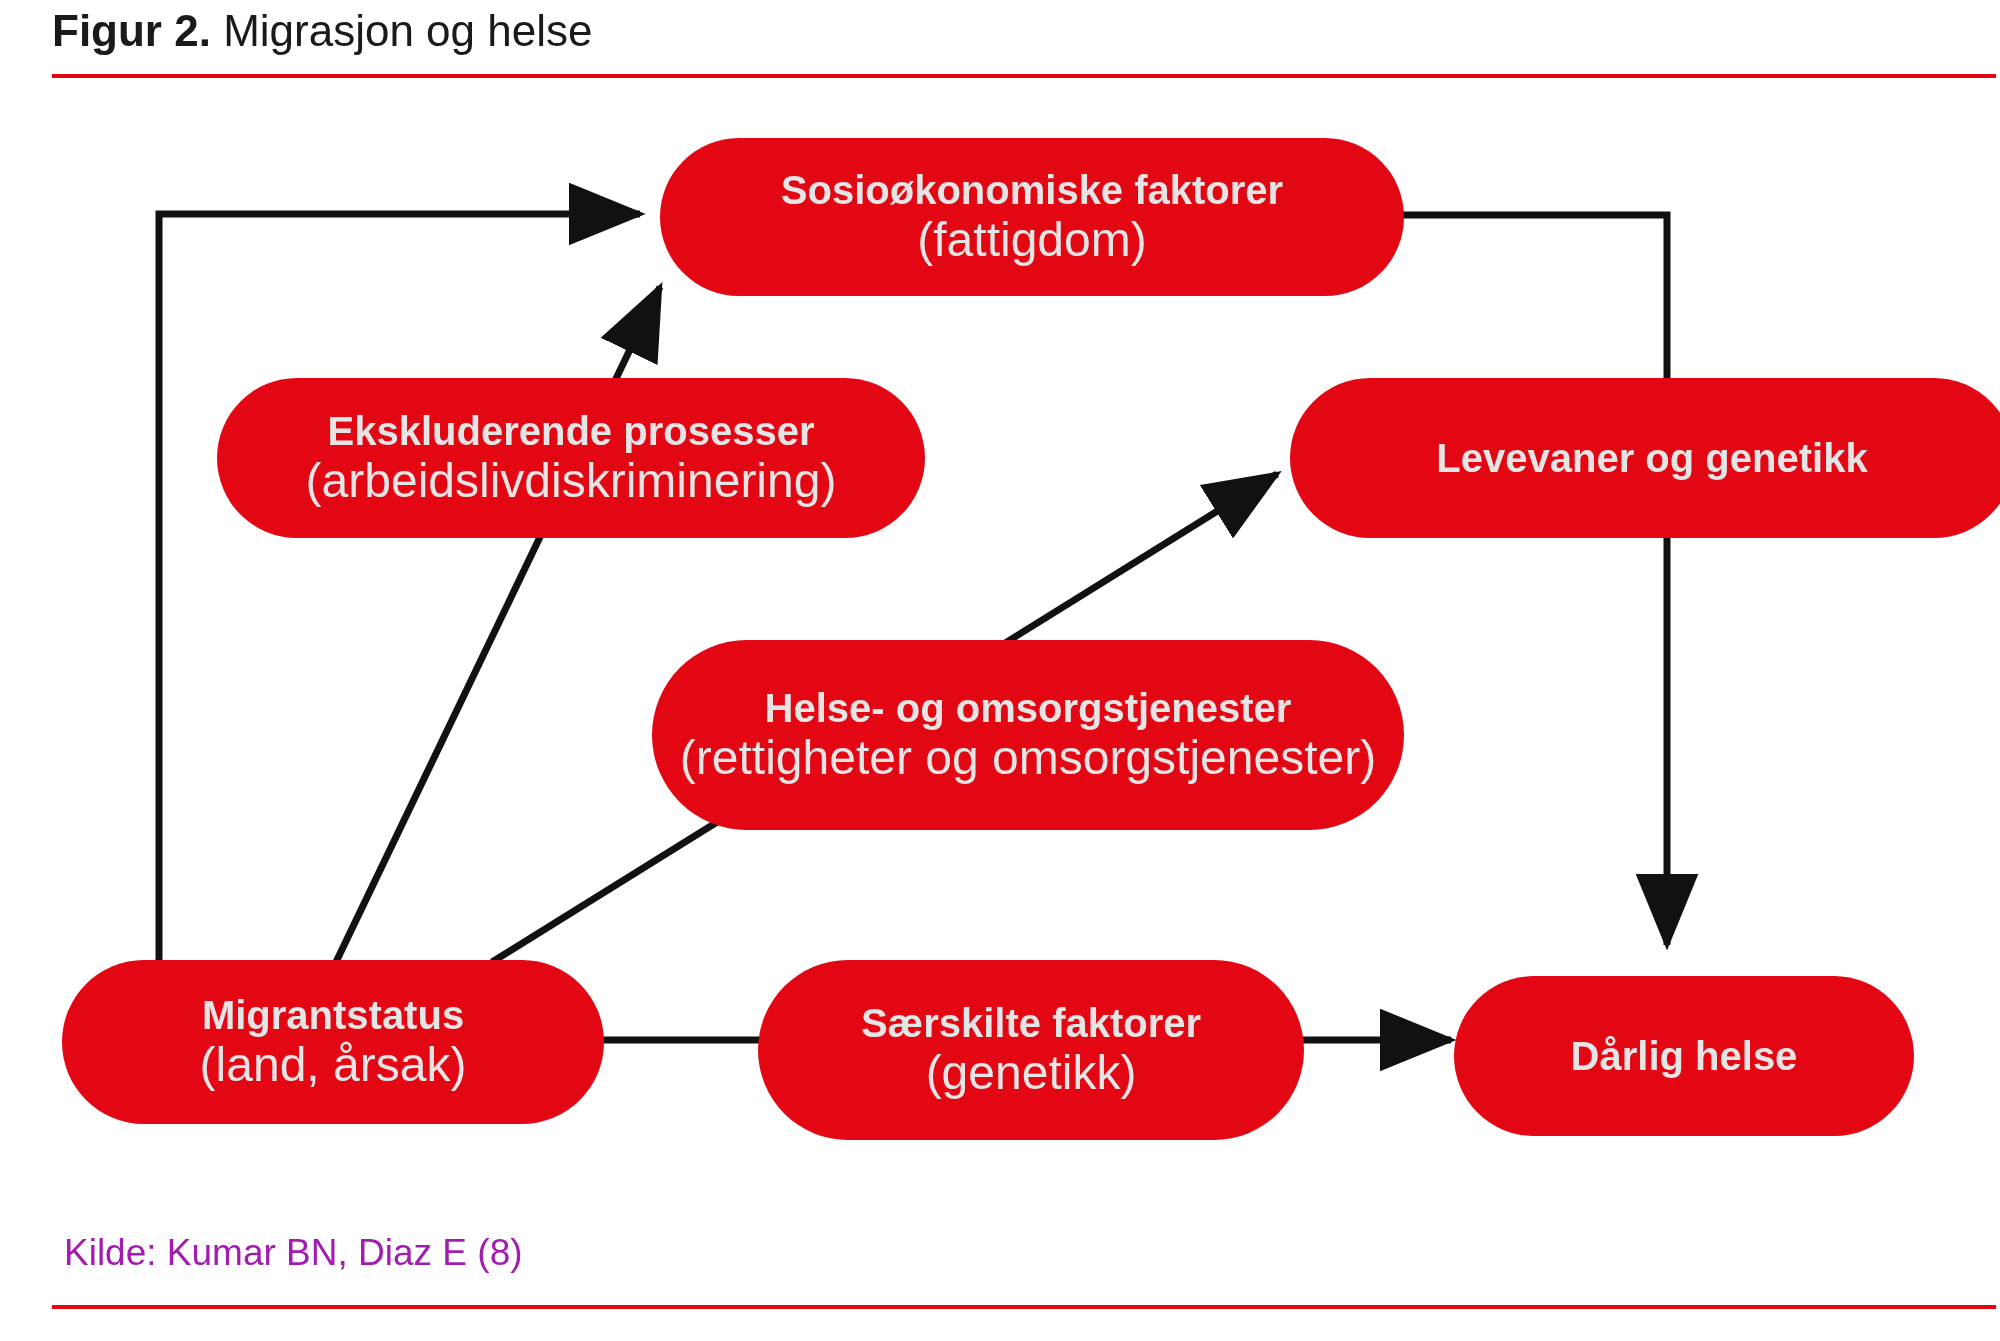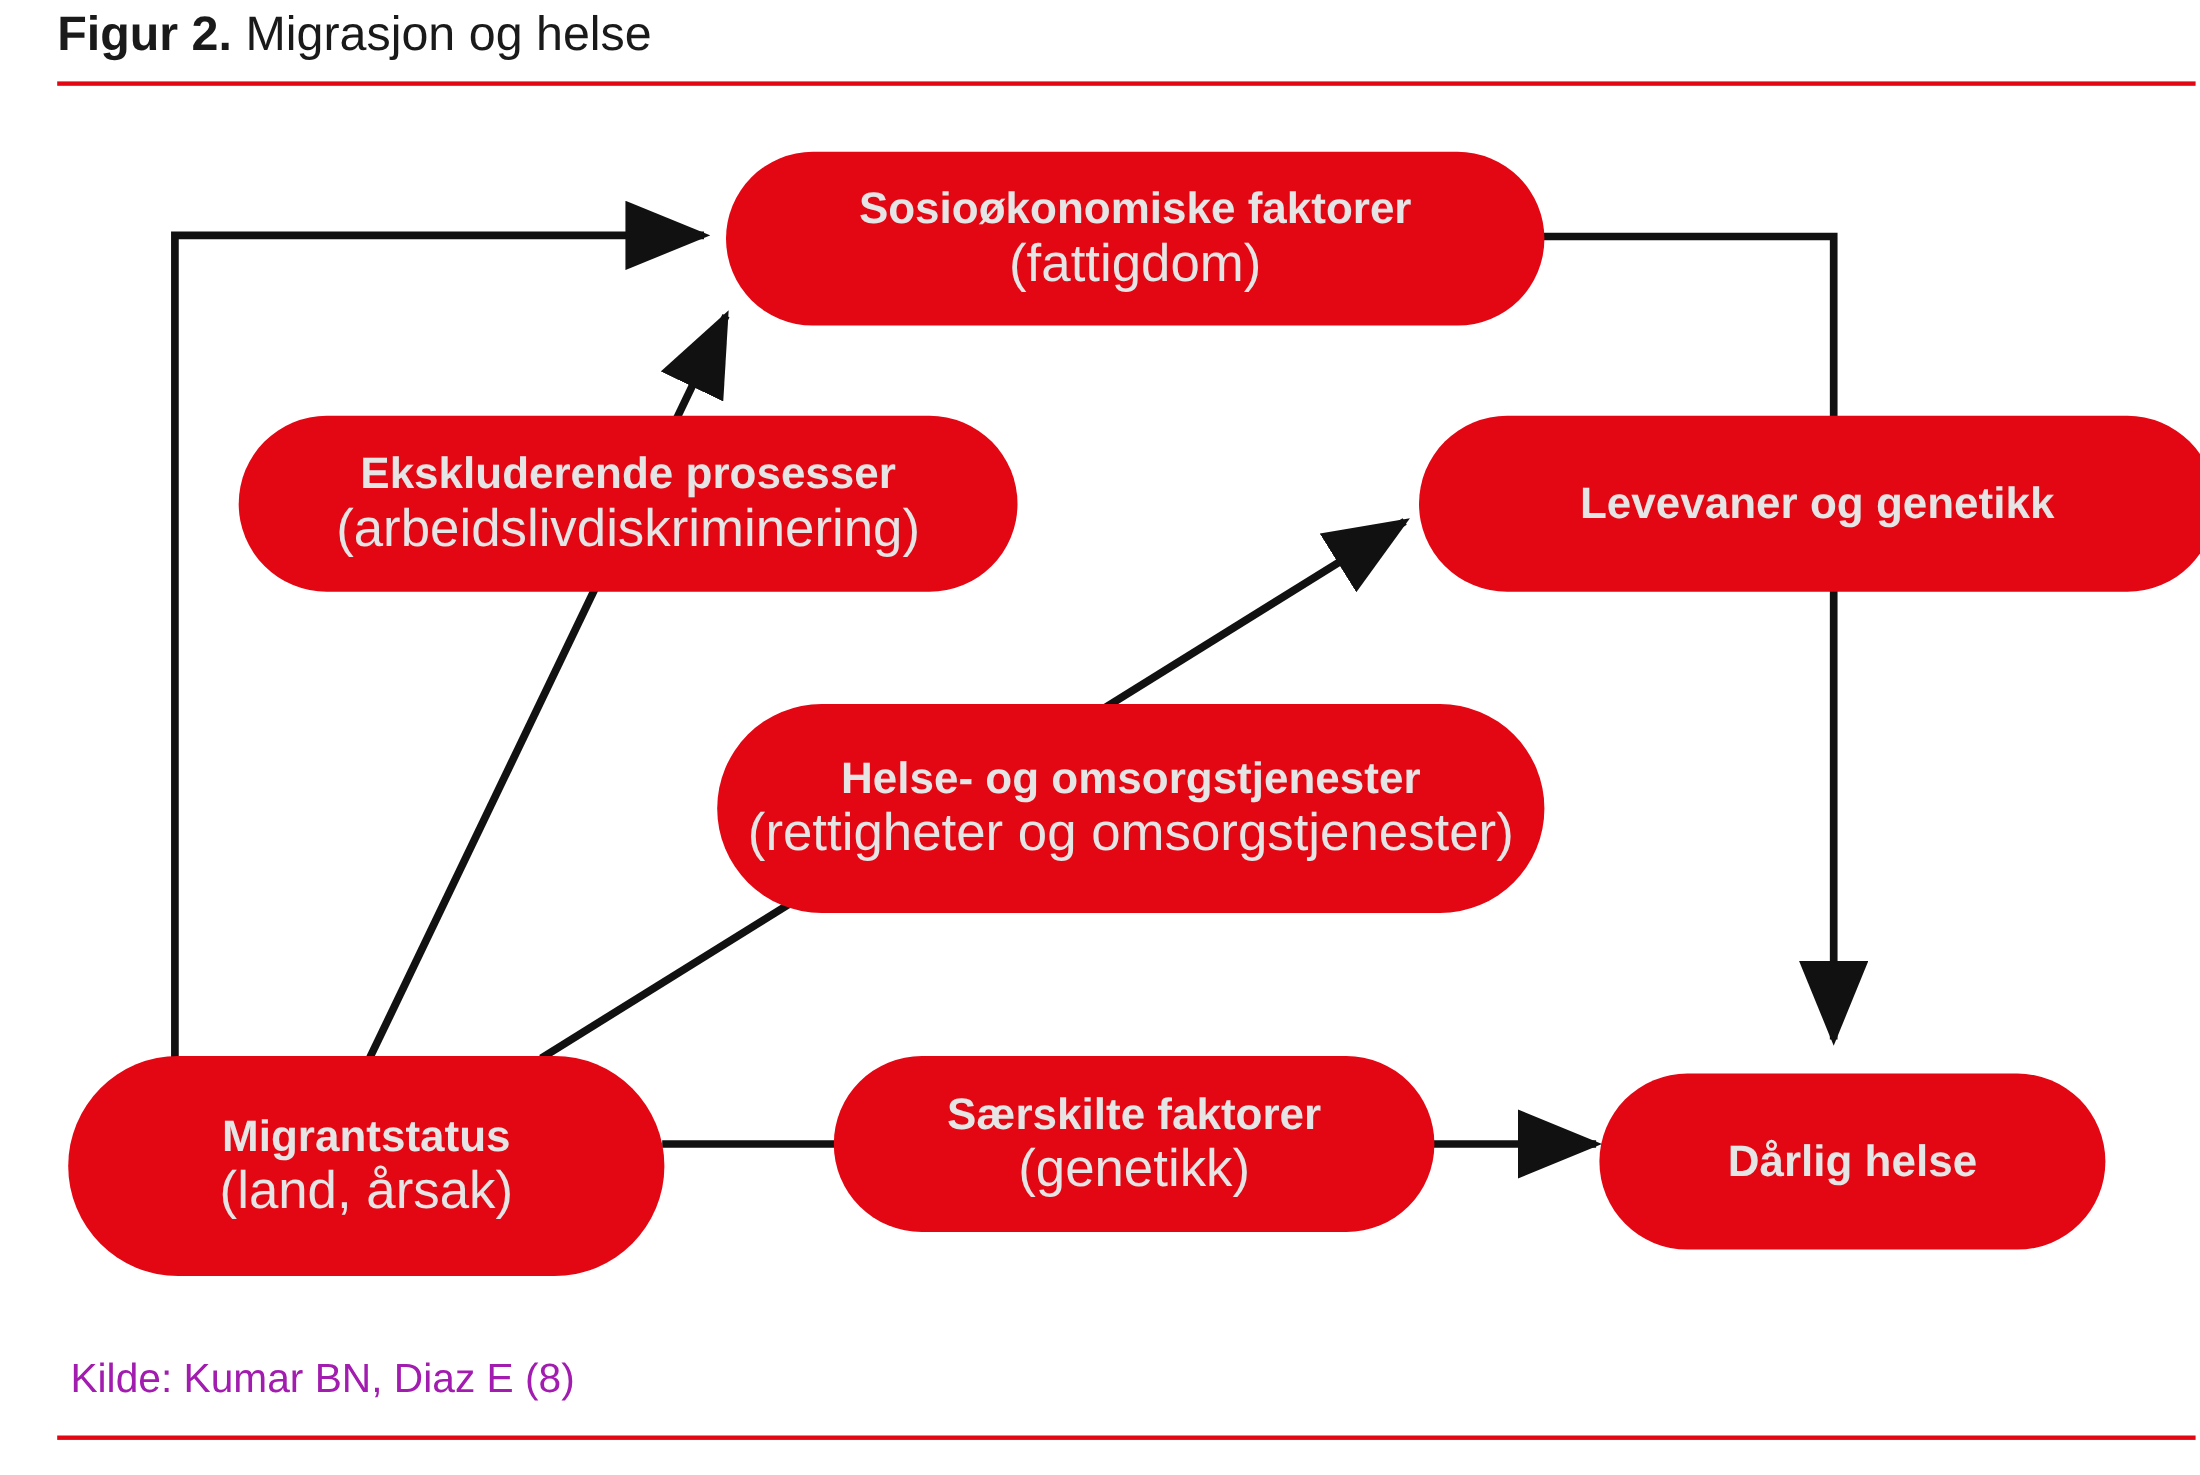--- a/index.html
+++ b/index.html
@@ -144,26 +144,26 @@
   <div class="node" style="left:1266px; top:378px; width:724px; height:160px;">
     <span class="line1">Levevaner og genetikk</span>
 
   </div>
 
   <div class="node" style="left:628px; top:640px; width:752px; height:190px;">
     <span class="line1">Helse- og omsorgstjenester</span>
     <span class="line2">(rettigheter og omsorgstjenester)</span>
   </div>
 
-  <div class="node" style="left:38px; top:960px; width:542px; height:200px;">
+  <div class="node" style="left:38px; top:960px; width:542px; height:164px;">
     <span class="line1">Migrantstatus</span>
     <span class="line2">(land, årsak)</span>
   </div>
 
-  <div class="node" style="left:734px; top:960px; width:546px; height:160px;">
+  <div class="node" style="left:734px; top:960px; width:546px; height:180px;">
     <span class="line1">Særskilte faktorer</span>
     <span class="line2">(genetikk)</span>
   </div>
 
   <div class="node" style="left:1430px; top:976px; width:460px; height:160px;">
     <span class="line1">Dårlig helse</span>
 
   </div>
 
   <div class="source-note">Kilde: Kumar BN, Diaz E (8)</div>

